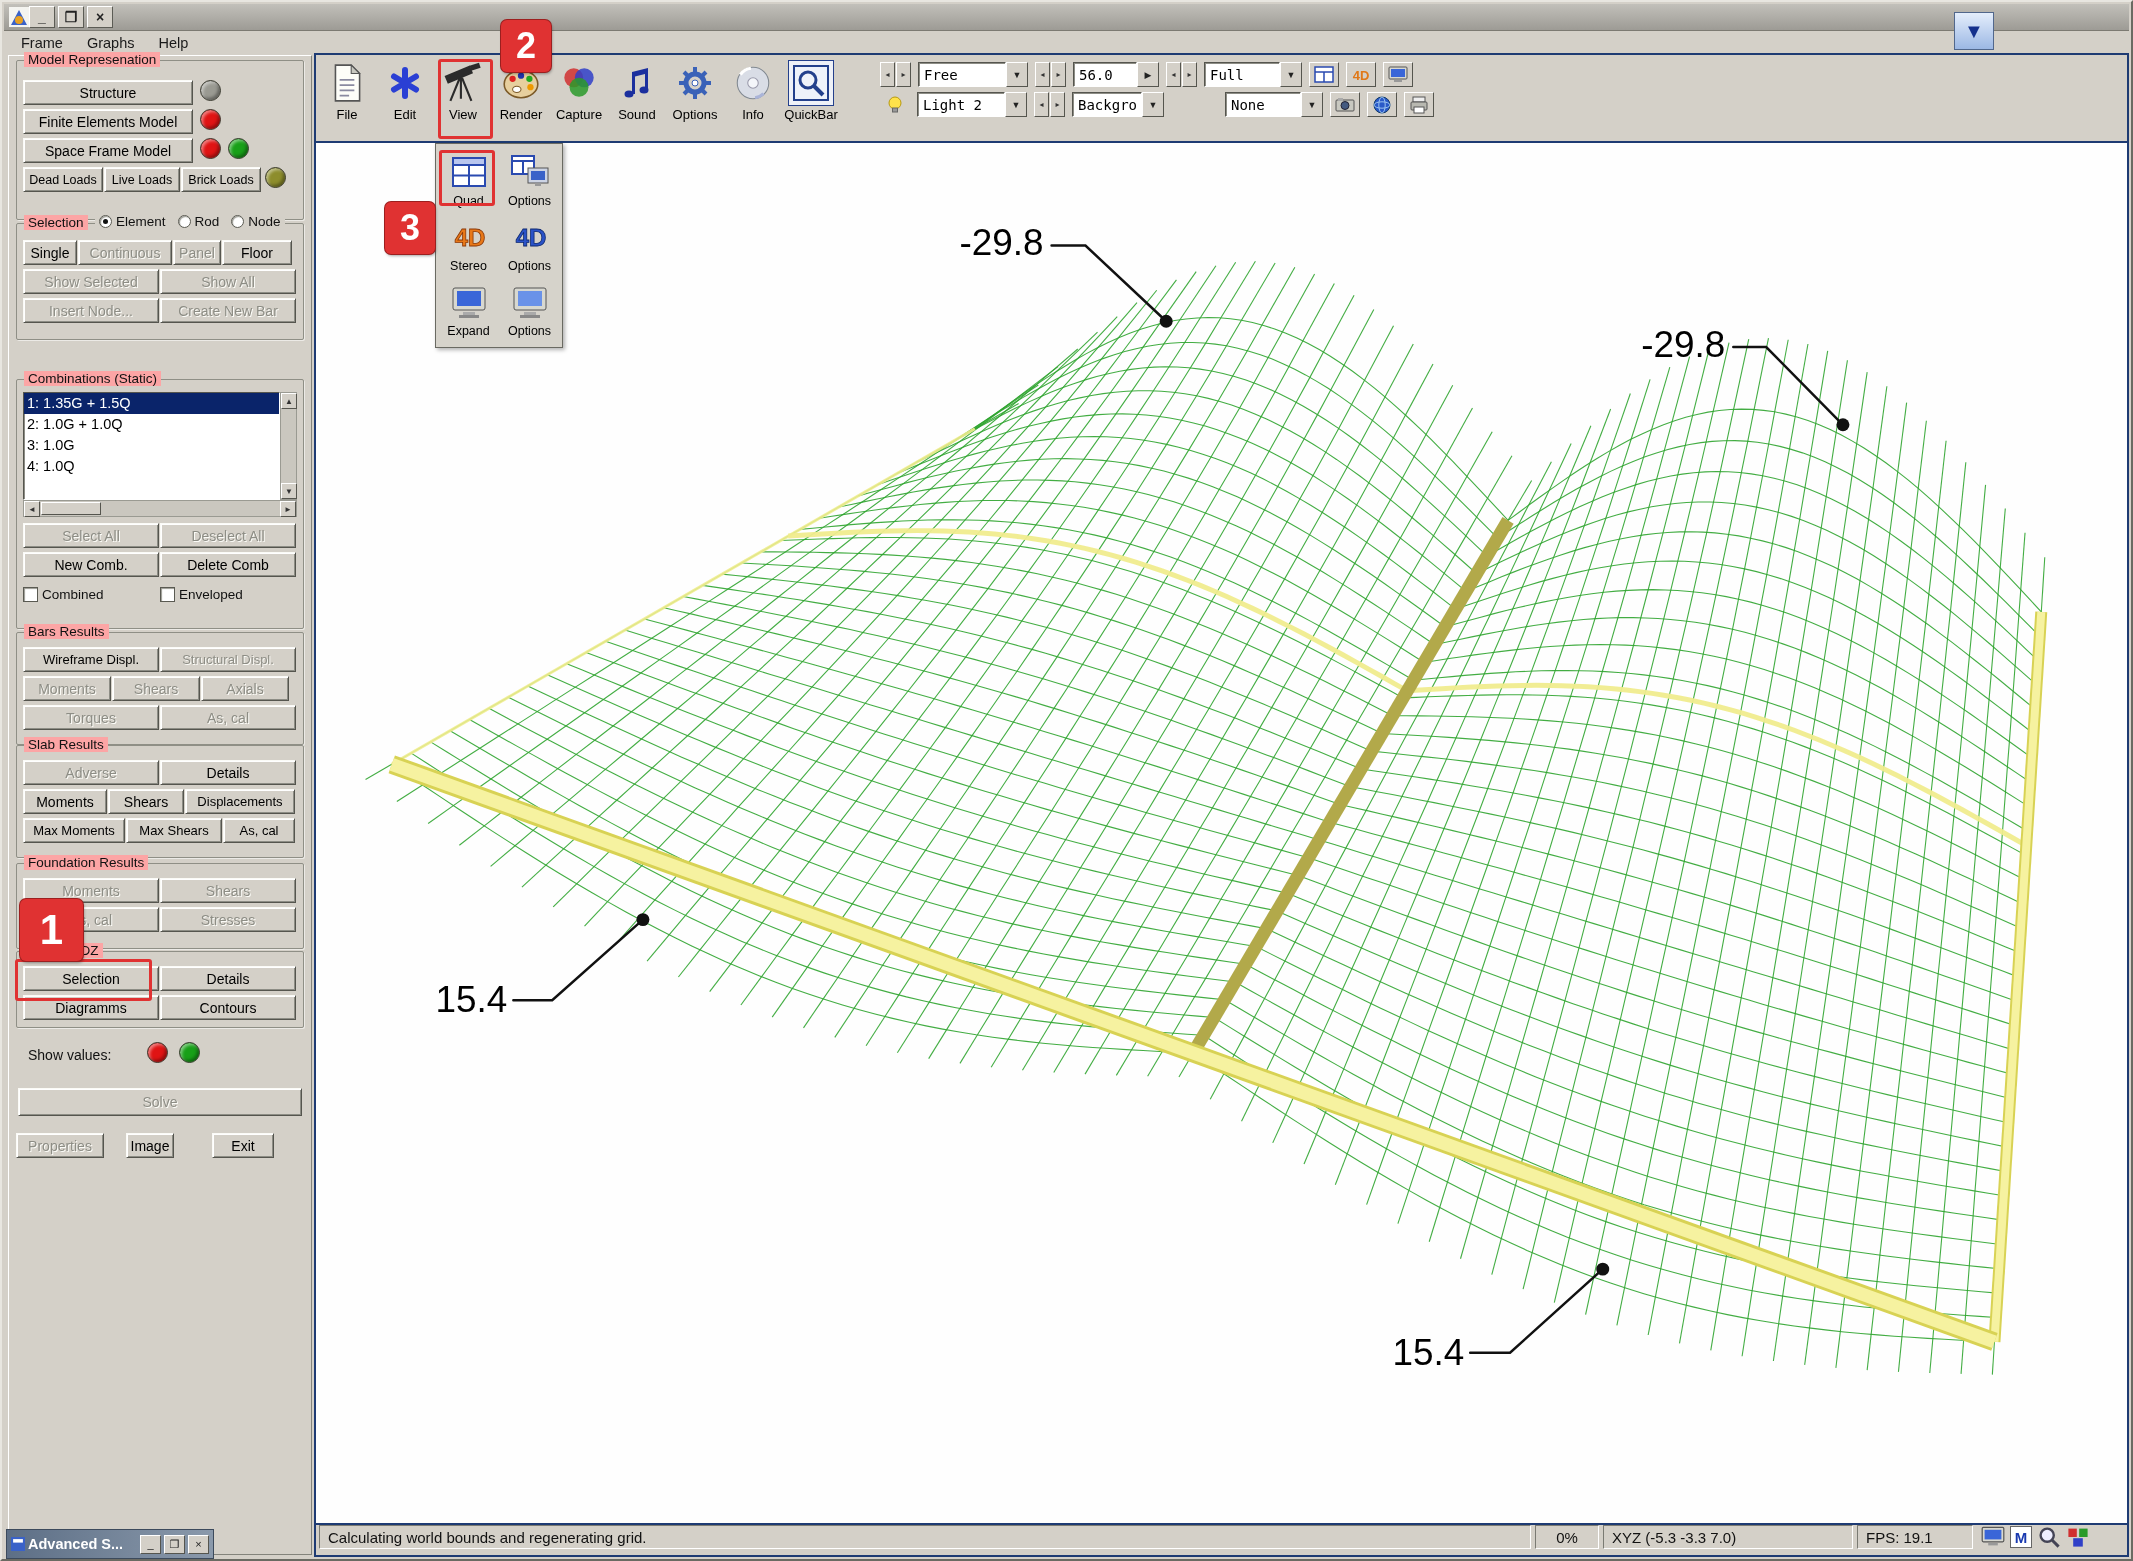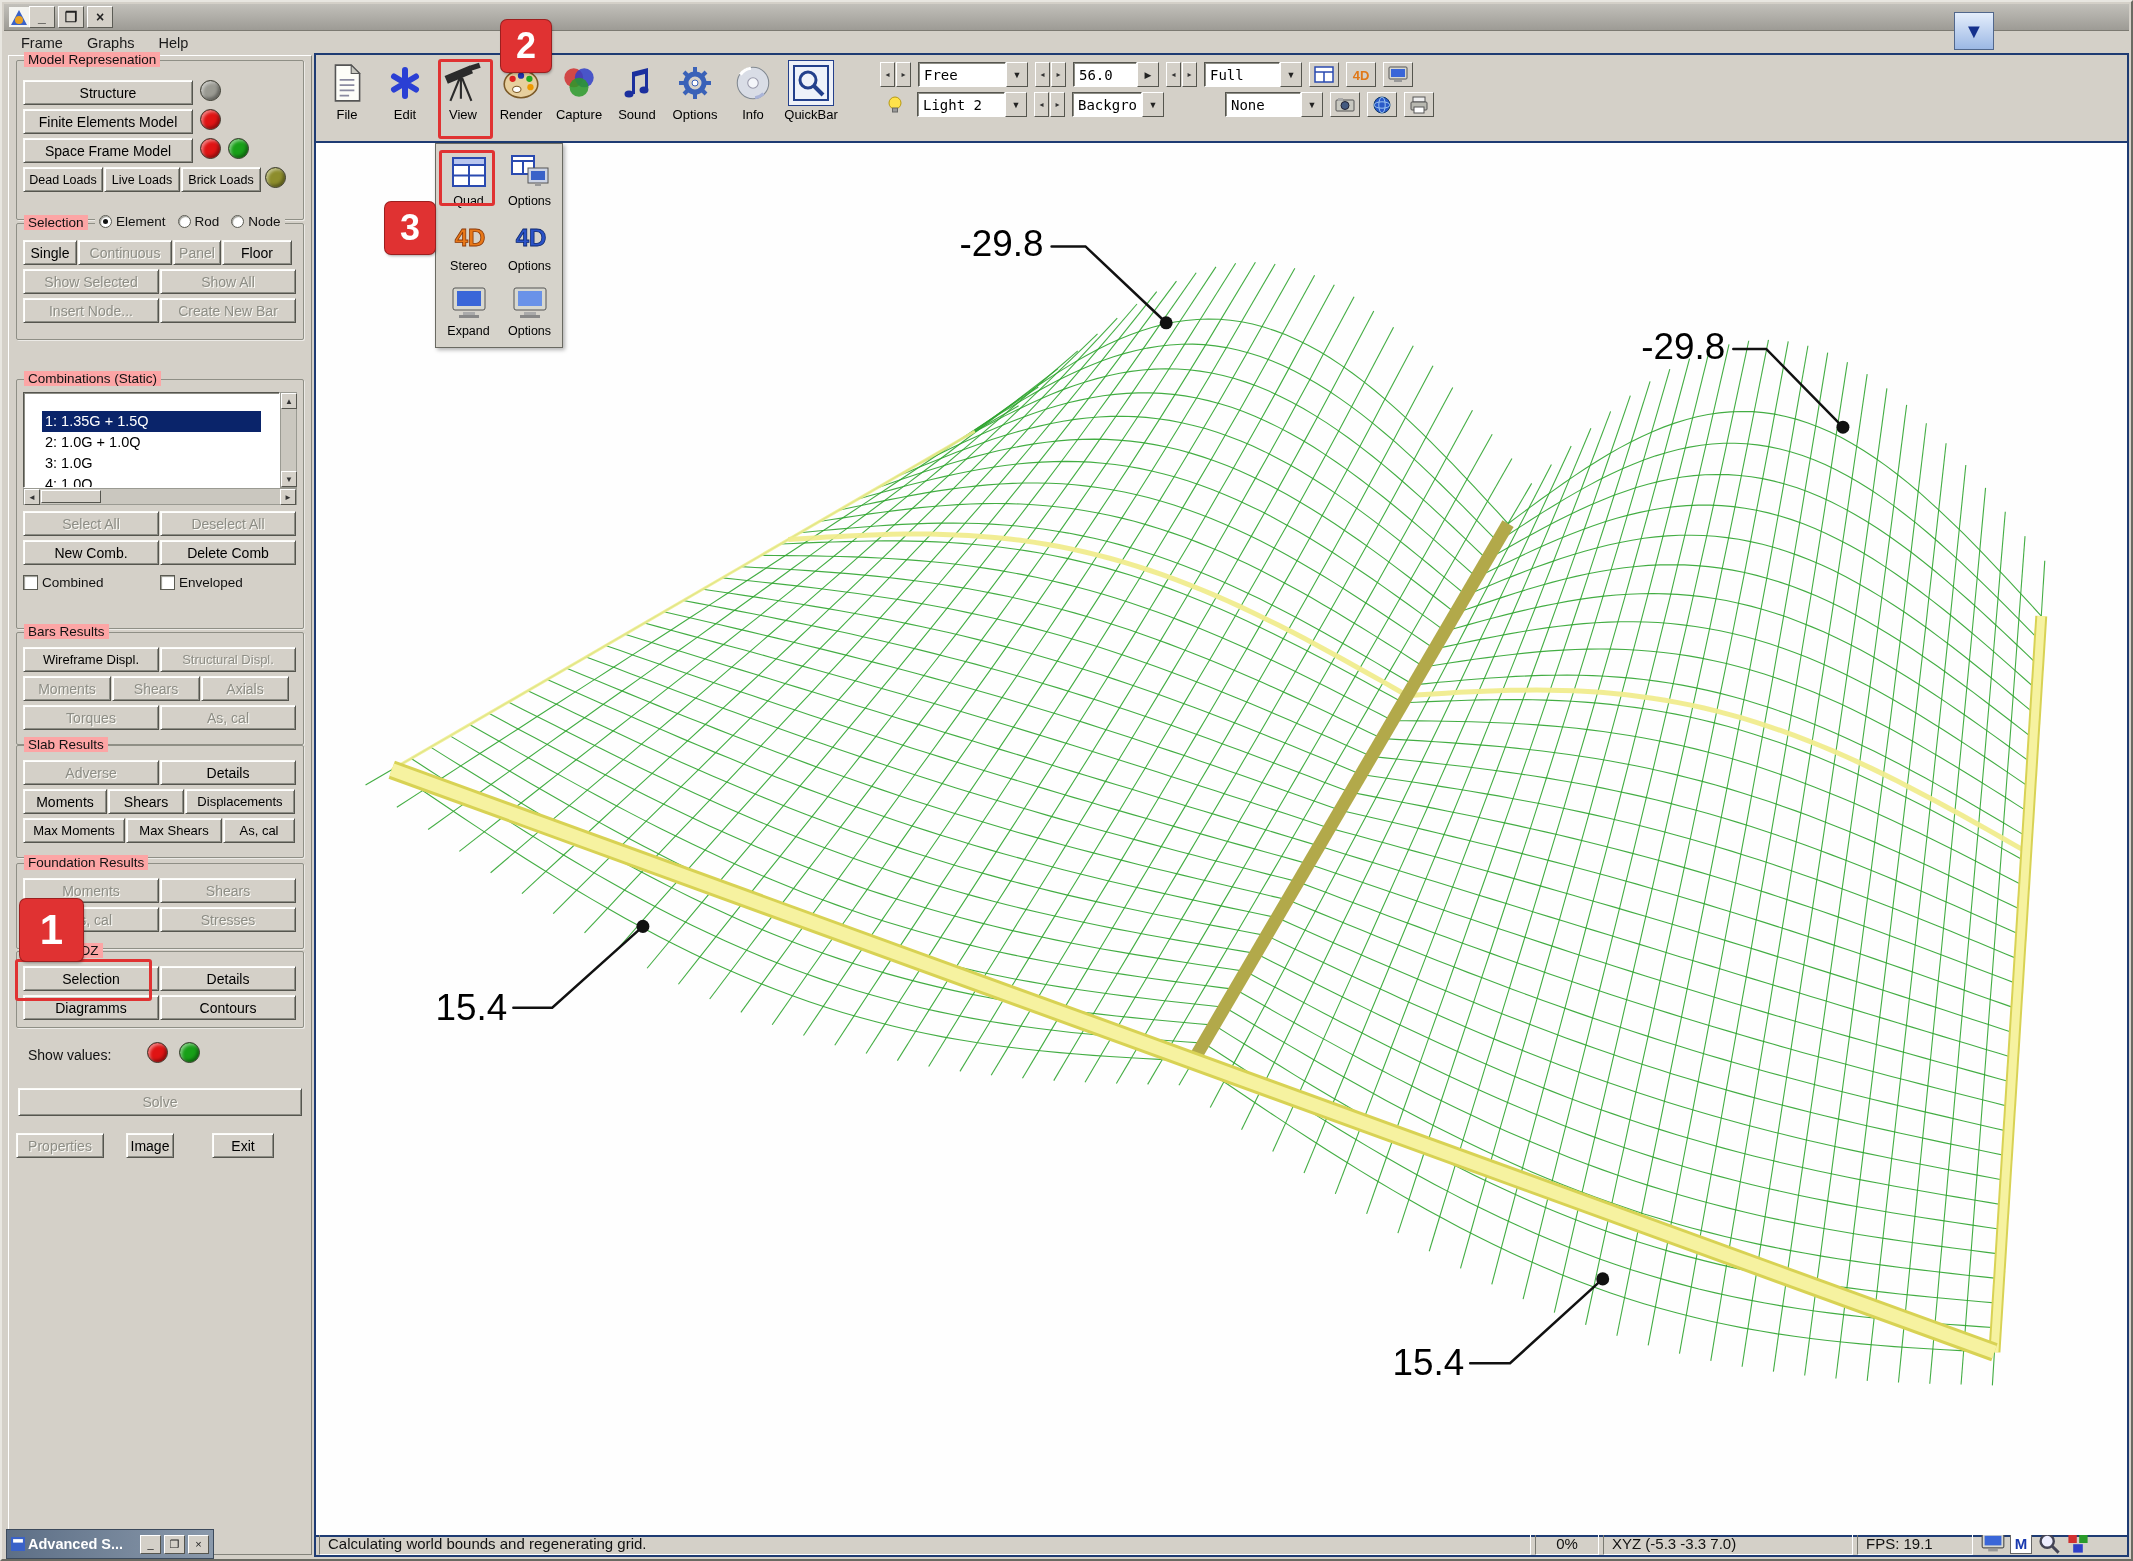--- a/index.html
+++ b/index.html
@@ -22,21 +22,21 @@
   .row{display:flex;gap:1px;margin-bottom:4px;align-items:flex-start}
   .btn{height:25px;display:flex;align-items:center;justify-content:center;font-size:14px;color:#000;background:#d4d0c8;border:1px solid;border-color:#fbfbf7 #55554e #55554e #fbfbf7;box-shadow:inset 1px 1px 0 #fff,inset -1px -1px 0 #8d8d85;white-space:nowrap;overflow:hidden}
   .btn.dis{color:#8d8d85;text-shadow:1px 1px 0 #fcfcf8}
   .led{width:21px;height:21px;border-radius:50%;border:1px solid #3c3c32;box-shadow:inset -2px -2px 3px rgba(0,0,0,.35),inset 2px 2px 3px rgba(255,255,255,.45);flex:none}
   .radio-wrap,.check-wrap{display:flex;align-items:center;gap:4px;font-size:13.5px;color:#111}
   .radio{width:13px;height:13px;border-radius:50%;background:#fff;border:1px solid #5a5a52;box-shadow:inset 1px 1px 1px #9a9a92;position:relative;flex:none}
   .radio.checked::after{content:"";position:absolute;inset:3px;border-radius:50%;background:#111}
   .checkbox{width:15px;height:15px;background:#fff;border:1px solid #5a5a52;box-shadow:inset 1px 1px 1px #9a9a92;flex:none}
   .radios-inline{position:absolute;top:-10px;left:78px;display:flex;gap:12px;background:#d4d0c8;padding:0 4px}
   .listwrap{display:flex;margin-bottom:0}
-  .listbox{flex:1;height:96px;background:#fff;border:1px solid;border-color:#55554e #fff #fff #55554e;box-shadow:inset 1px 1px 0 #8d8d85;font-family:"DejaVu Sans Mono",monospace;font-size:14.5px;padding:18px;overflow:hidden}
+  .listbox{flex:1;height:108px;background:#fff;border:1px solid;border-color:#55554e #fff #fff #55554e;box-shadow:inset 1px 1px 0 #8d8d85;font-family:"DejaVu Sans Mono",monospace;font-size:14.5px;padding:0;overflow:hidden}
   .list-item{height:21px;line-height:21px;padding:0 3px;color:#000;white-space:pre}
   .list-item.sel{background:#0a246a;color:#fff}
   .vscroll{width:17px;background:#cac7bf;display:flex;flex-direction:column;justify-content:space-between;border:1px solid #9a9a92}
   .hscroll{height:17px;background:#cac7bf;display:flex;border:1px solid #9a9a92;margin-bottom:6px}
   .sbtn{width:16px;height:16px;flex:none;display:flex;align-items:center;justify-content:center;font-size:8px;color:#333;background:#d4d0c8;border:1px solid;border-color:#fff #55554e #55554e #fff}
   .strack{flex:1;position:relative}
   .sthumb{position:absolute;left:1px;top:1px;width:60px;bottom:1px;background:#d4d0c8;border:1px solid;border-color:#fff #55554e #55554e #fff}
   .showvals{display:flex;align-items:flex-end;margin:14px 2px 0;padding-left:12px;font-size:14px;color:#111}
   .bigbtn{margin:25px 4px 0;height:28px}
   .bottomrow{display:flex;margin:17px 2px 0;align-items:center}
@@ -53,21 +53,21 @@
   .spin2{display:flex;gap:1px}
   .sbtn2{width:15px;height:25px;display:flex;align-items:center;justify-content:center;font-size:8px;color:#333;background:#d4d0c8;border:1px solid;border-color:#fff #55554e #55554e #fff}
   .combo{display:flex;height:25px}
   .cfield{width:88px;background:#fff;border:1px solid;border-color:#55554e #fff #fff #55554e;box-shadow:inset 1px 1px 0 #8d8d85;font-size:14px;display:flex;align-items:center;padding:0 5px;color:#000;font-family:"DejaVu Sans Mono",monospace}
   .cbtn{width:22px;display:flex;align-items:center;justify-content:center;font-size:9px;color:#222;background:#d4d0c8;border:1px solid;border-color:#fff #55554e #55554e #fff}
   .ibtn{width:30px;height:25px;display:flex;align-items:center;justify-content:center;background:#d4d0c8;border:1px solid;border-color:#fff #55554e #55554e #fff}
   .viewport{flex:1;position:relative;background:#fefefe;overflow:hidden}
   .viewport svg.scene{position:absolute;inset:0;width:100%;height:100%}
 
   
-  .statusbar{height:20px;background:#d4d0c8;border-top:2px solid #1e3b73;display:flex;align-items:flex-end;gap:4px;padding:0 3px;flex:none;font-family:"DejaVu Sans Mono",monospace}
+  .statusbar{height:32px;background:#d4d0c8;border-top:2px solid #1e3b73;display:flex;align-items:flex-start;gap:4px;padding:0 3px;flex:none;font-family:"DejaVu Sans Mono",monospace}
   .sseg{height:24px;border:1px solid;border-color:#7a7a72 #fff #fff #7a7a72;display:flex;align-items:center;padding:0 8px;font-size:15px;color:#111;white-space:nowrap;overflow:hidden}
   .sicons{display:flex;gap:5px;align-items:center;margin-left:4px}
   .mbadge{width:22px;height:22px;background:#fff;border:1px solid #666;color:#1a3ab0;font-weight:bold;font-size:15px;display:flex;align-items:center;justify-content:center;font-family:"Liberation Sans",sans-serif}
 
   
   .viewmenu{position:absolute;left:433px;top:141px;width:128px;background:#d6d3cb;border:1px solid #6a6a62;box-shadow:2px 2px 4px rgba(0,0,0,.3);display:grid;grid-template-columns:1fr 1fr;padding:4px 2px;z-index:6}
   .vm-item{display:flex;flex-direction:column;align-items:center;padding:3px 0 5px;gap:1px}
   .vm-icon{width:42px;height:42px;display:flex;align-items:center;justify-content:center}
   .vm-label{font-size:12.5px;color:#000}
   .badge{position:absolute;z-index:12;color:#fff;font-weight:bold;display:flex;align-items:center;justify-content:center;border-radius:6px;box-shadow:0 0 0 1px #9c1f1f,1px 2px 3px rgba(0,0,0,.35)}

